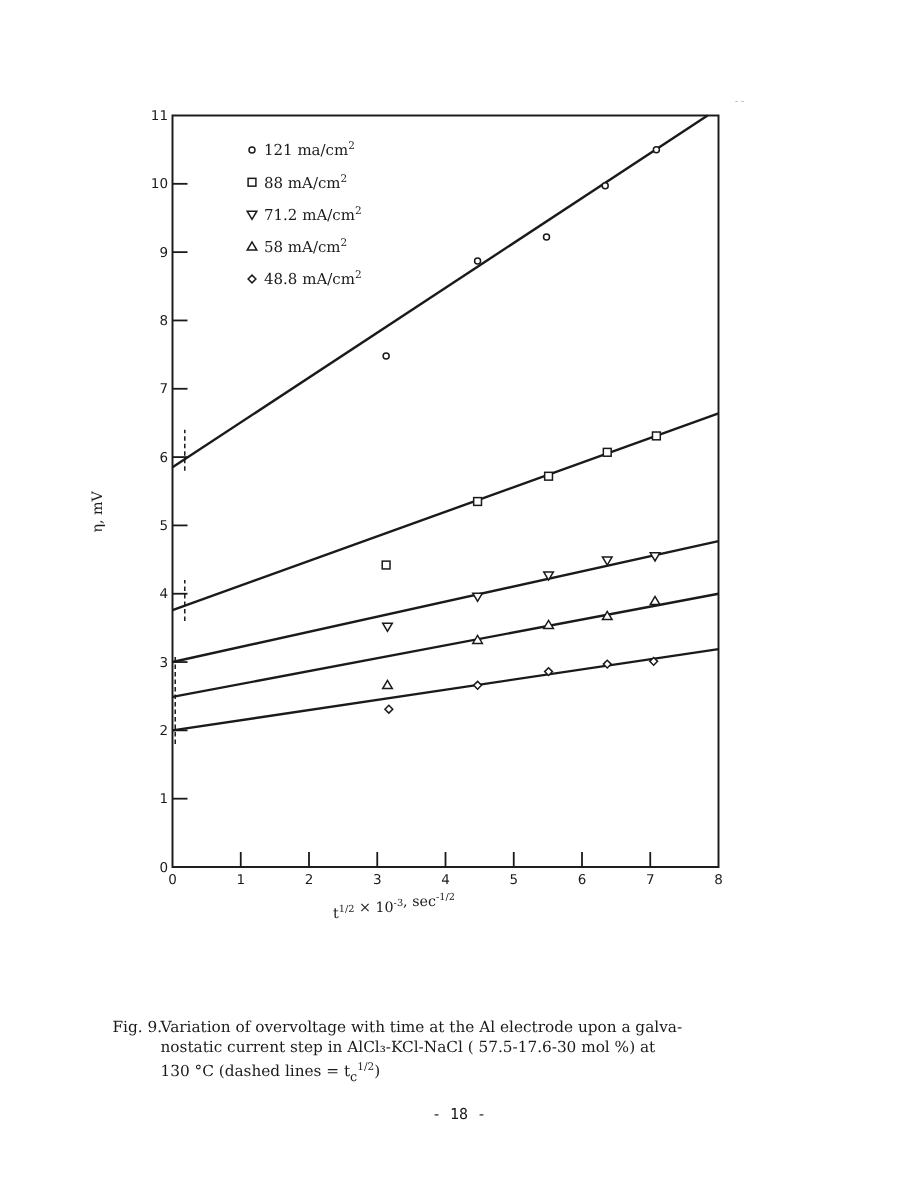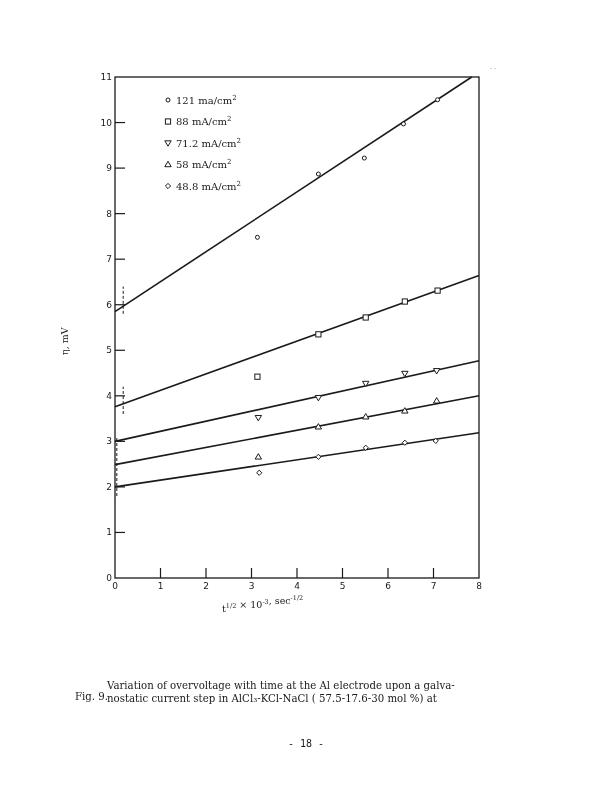--- a/index.html
+++ b/index.html
@@ -4,21 +4,21 @@
 <style>
   html, body { margin: 0; padding: 0; background: #ffffff; }
   body { width: 612px; height: 793px; position: relative; overflow: hidden;
          font-family: "DejaVu Serif", "Liberation Serif", serif; color: #1a1a1a; }
   #chart { position: absolute; left: 0; top: 0; }
   .tick-label { font-family: "DejaVu Sans", "Liberation Sans", sans-serif; font-size: 9px; fill: #1a1a1a; }
   .legend-text { font-family: "DejaVu Serif", "Liberation Serif", serif; font-size: 10px; fill: #1a1a1a; }
   .axis-title { font-family: "DejaVu Serif", "Liberation Serif", serif; font-size: 9.5px; fill: #1a1a1a; }
   .caption { position: absolute; left: 75px; top: 680px; width: 470px;
              font-family: "DejaVu Serif", "Liberation Serif", serif; font-size: 10.2px; line-height: 12.5px; color: #1a1a1a; }
-  .caption .fig { position: absolute; left: 0; top: 11px; font-weight: normal; }
+  .caption .fig { position: absolute; left: 0; top: 0; font-weight: normal; }
   .caption .body { margin-left: 32px; }
   .page-num { position: absolute; left: 0; width: 612px; top: 738px; text-align: center;
               font-family: "DejaVu Sans Mono", "Liberation Mono", monospace; font-size: 10px; color: #1a1a1a; }
   .corner-mark { position: absolute; left: 490px; top: 64px; font-size: 6px; color: #999; }
 </style>
 </head>
 <body>
 
 <svg id="chart" width="612" height="793" viewBox="0 0 612 793">
   <g id="axes">
@@ -117,16 +117,17 @@
   <text id="ylabel" class="axis-title" transform="translate(68,355) rotate(-90)">η, mV</text>
 </svg>
 
 <div class="corner-mark">- -</div>
 
 <div class="caption">
   <span class="fig">Fig. 9.</span>
   <div class="body">
     <div>Variation of overvoltage with time at the Al electrode upon a galva-</div>
     <div>nostatic current step in AlCl₃-KCl-NaCl ( 57.5-17.6-30 mol %) at</div>
+    <div id="cap3">130 °C (dashed lines = t<sub>c</sub><sup style="font-size: 7px;">1/2</sup>)</div>
   </div>
 </div>
 
 <div class="page-num">- 18 -</div>
 
 </body></html>

